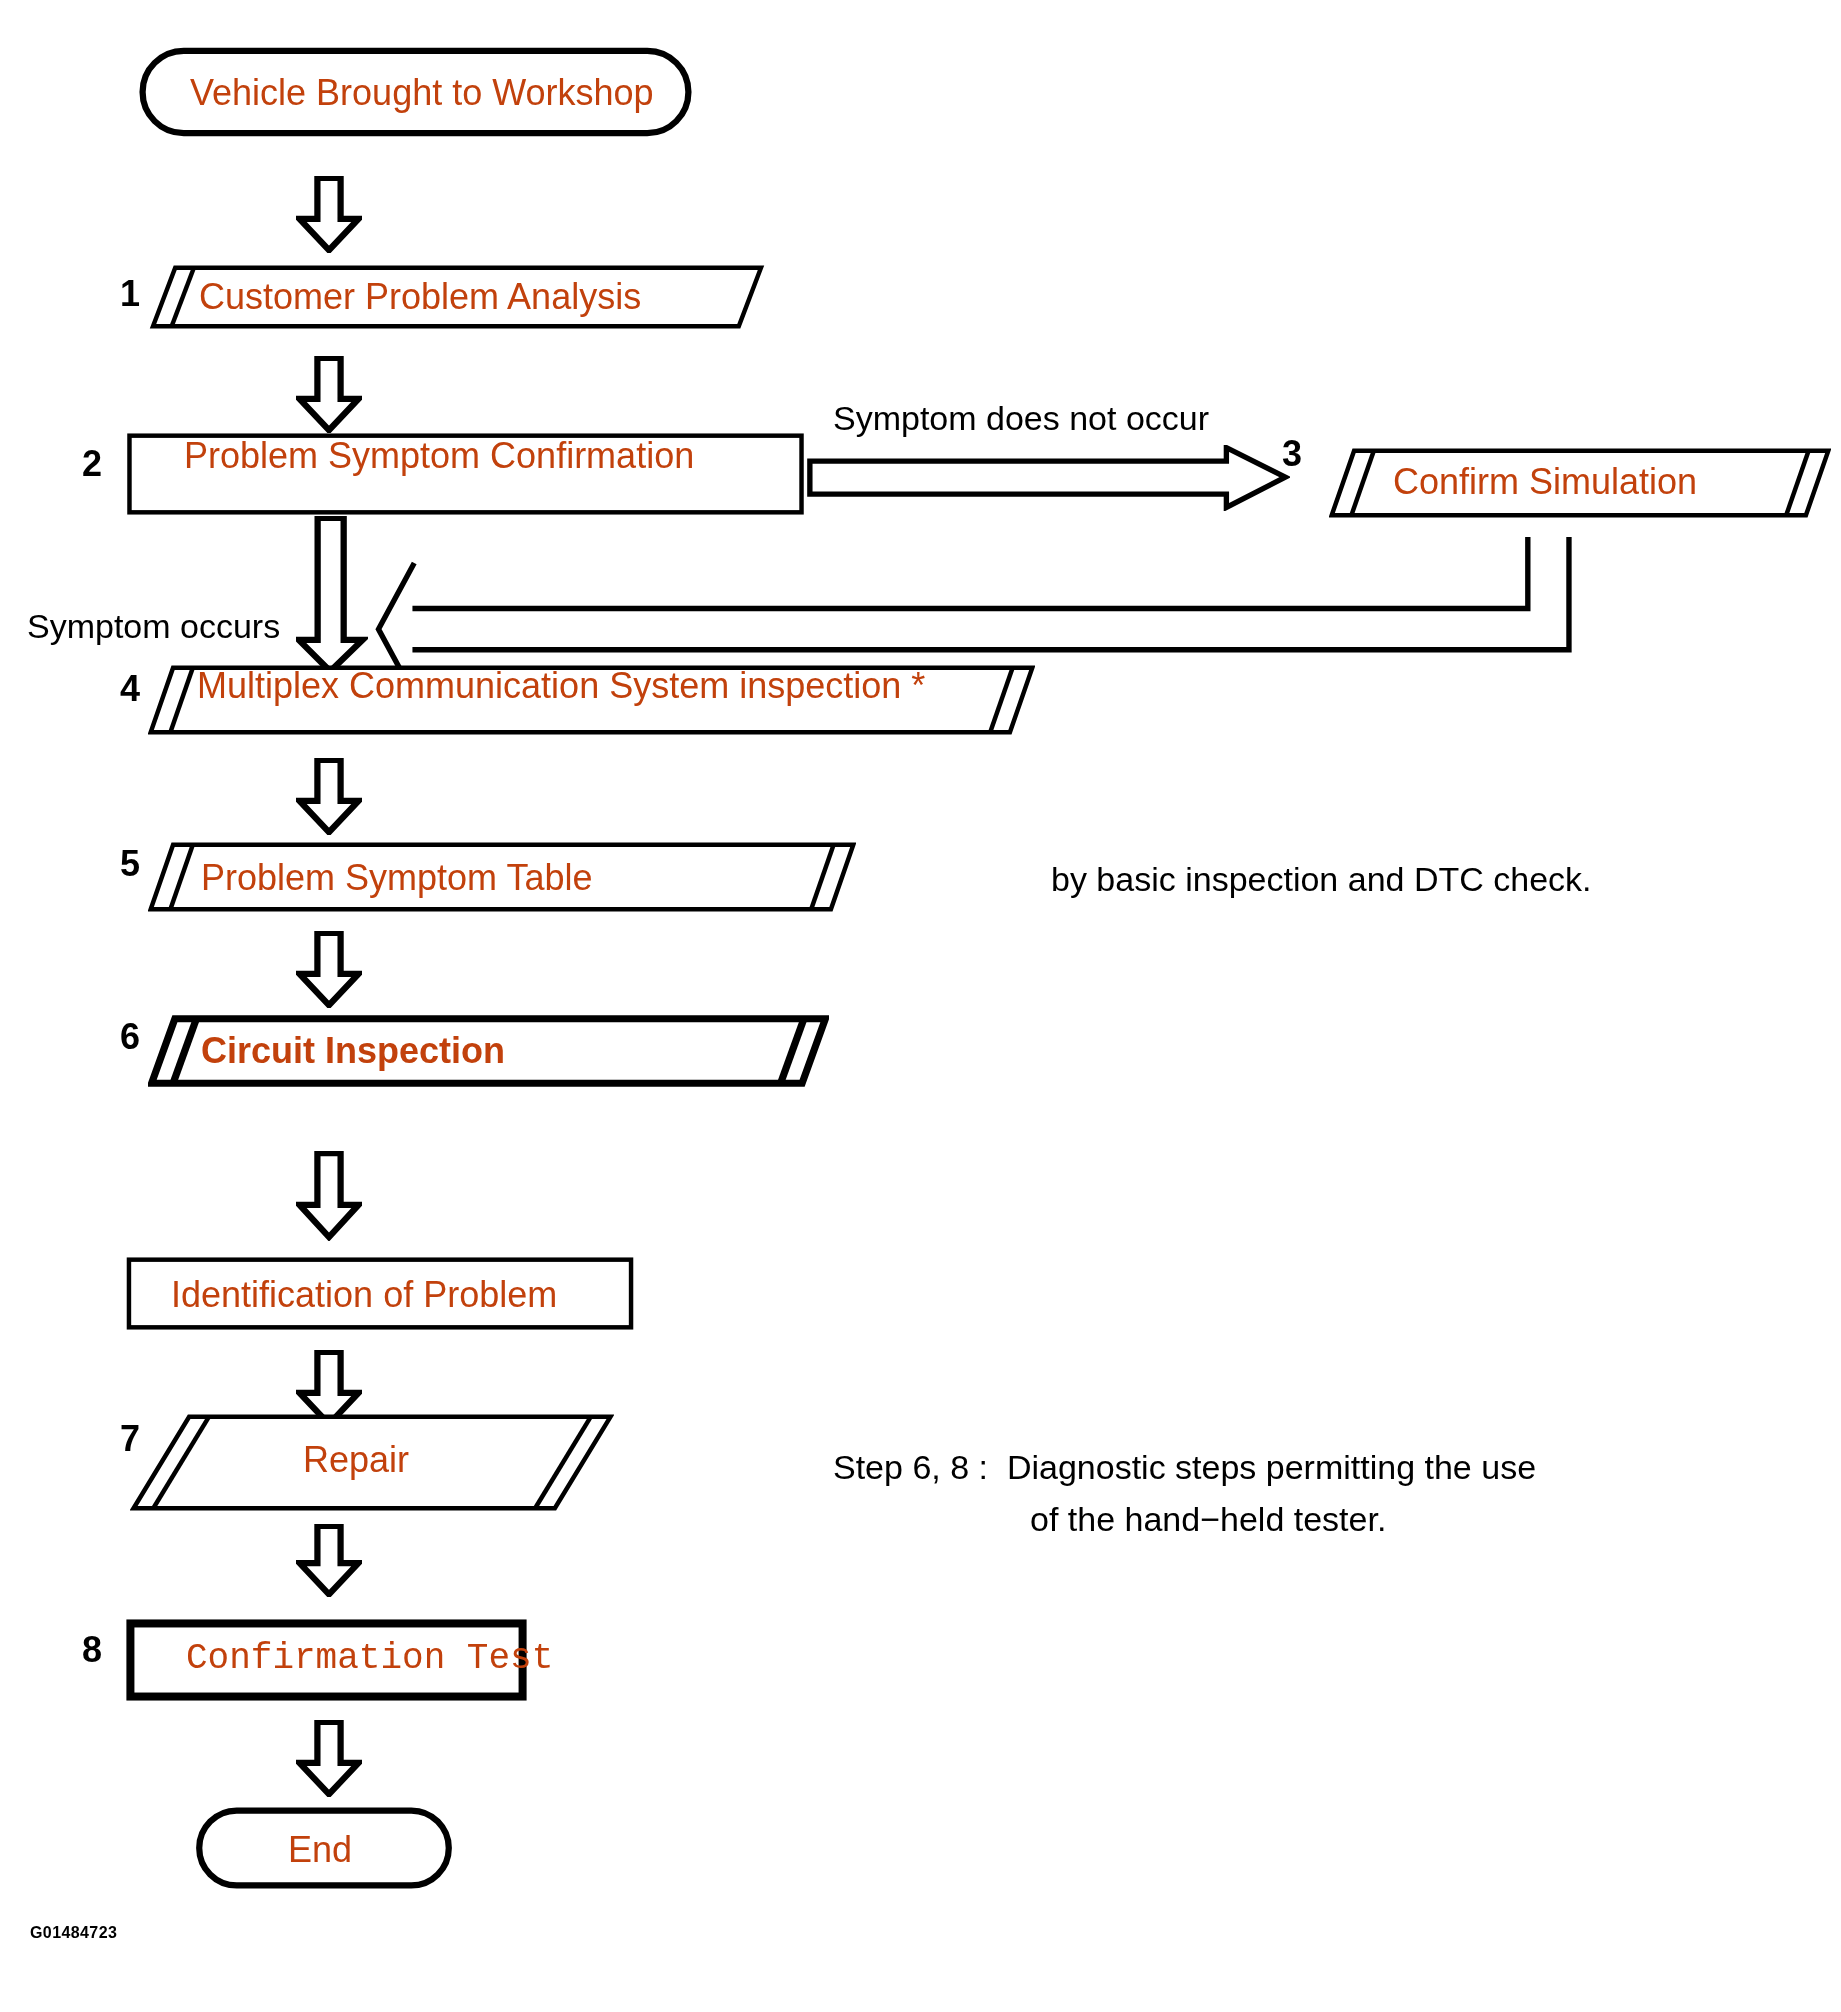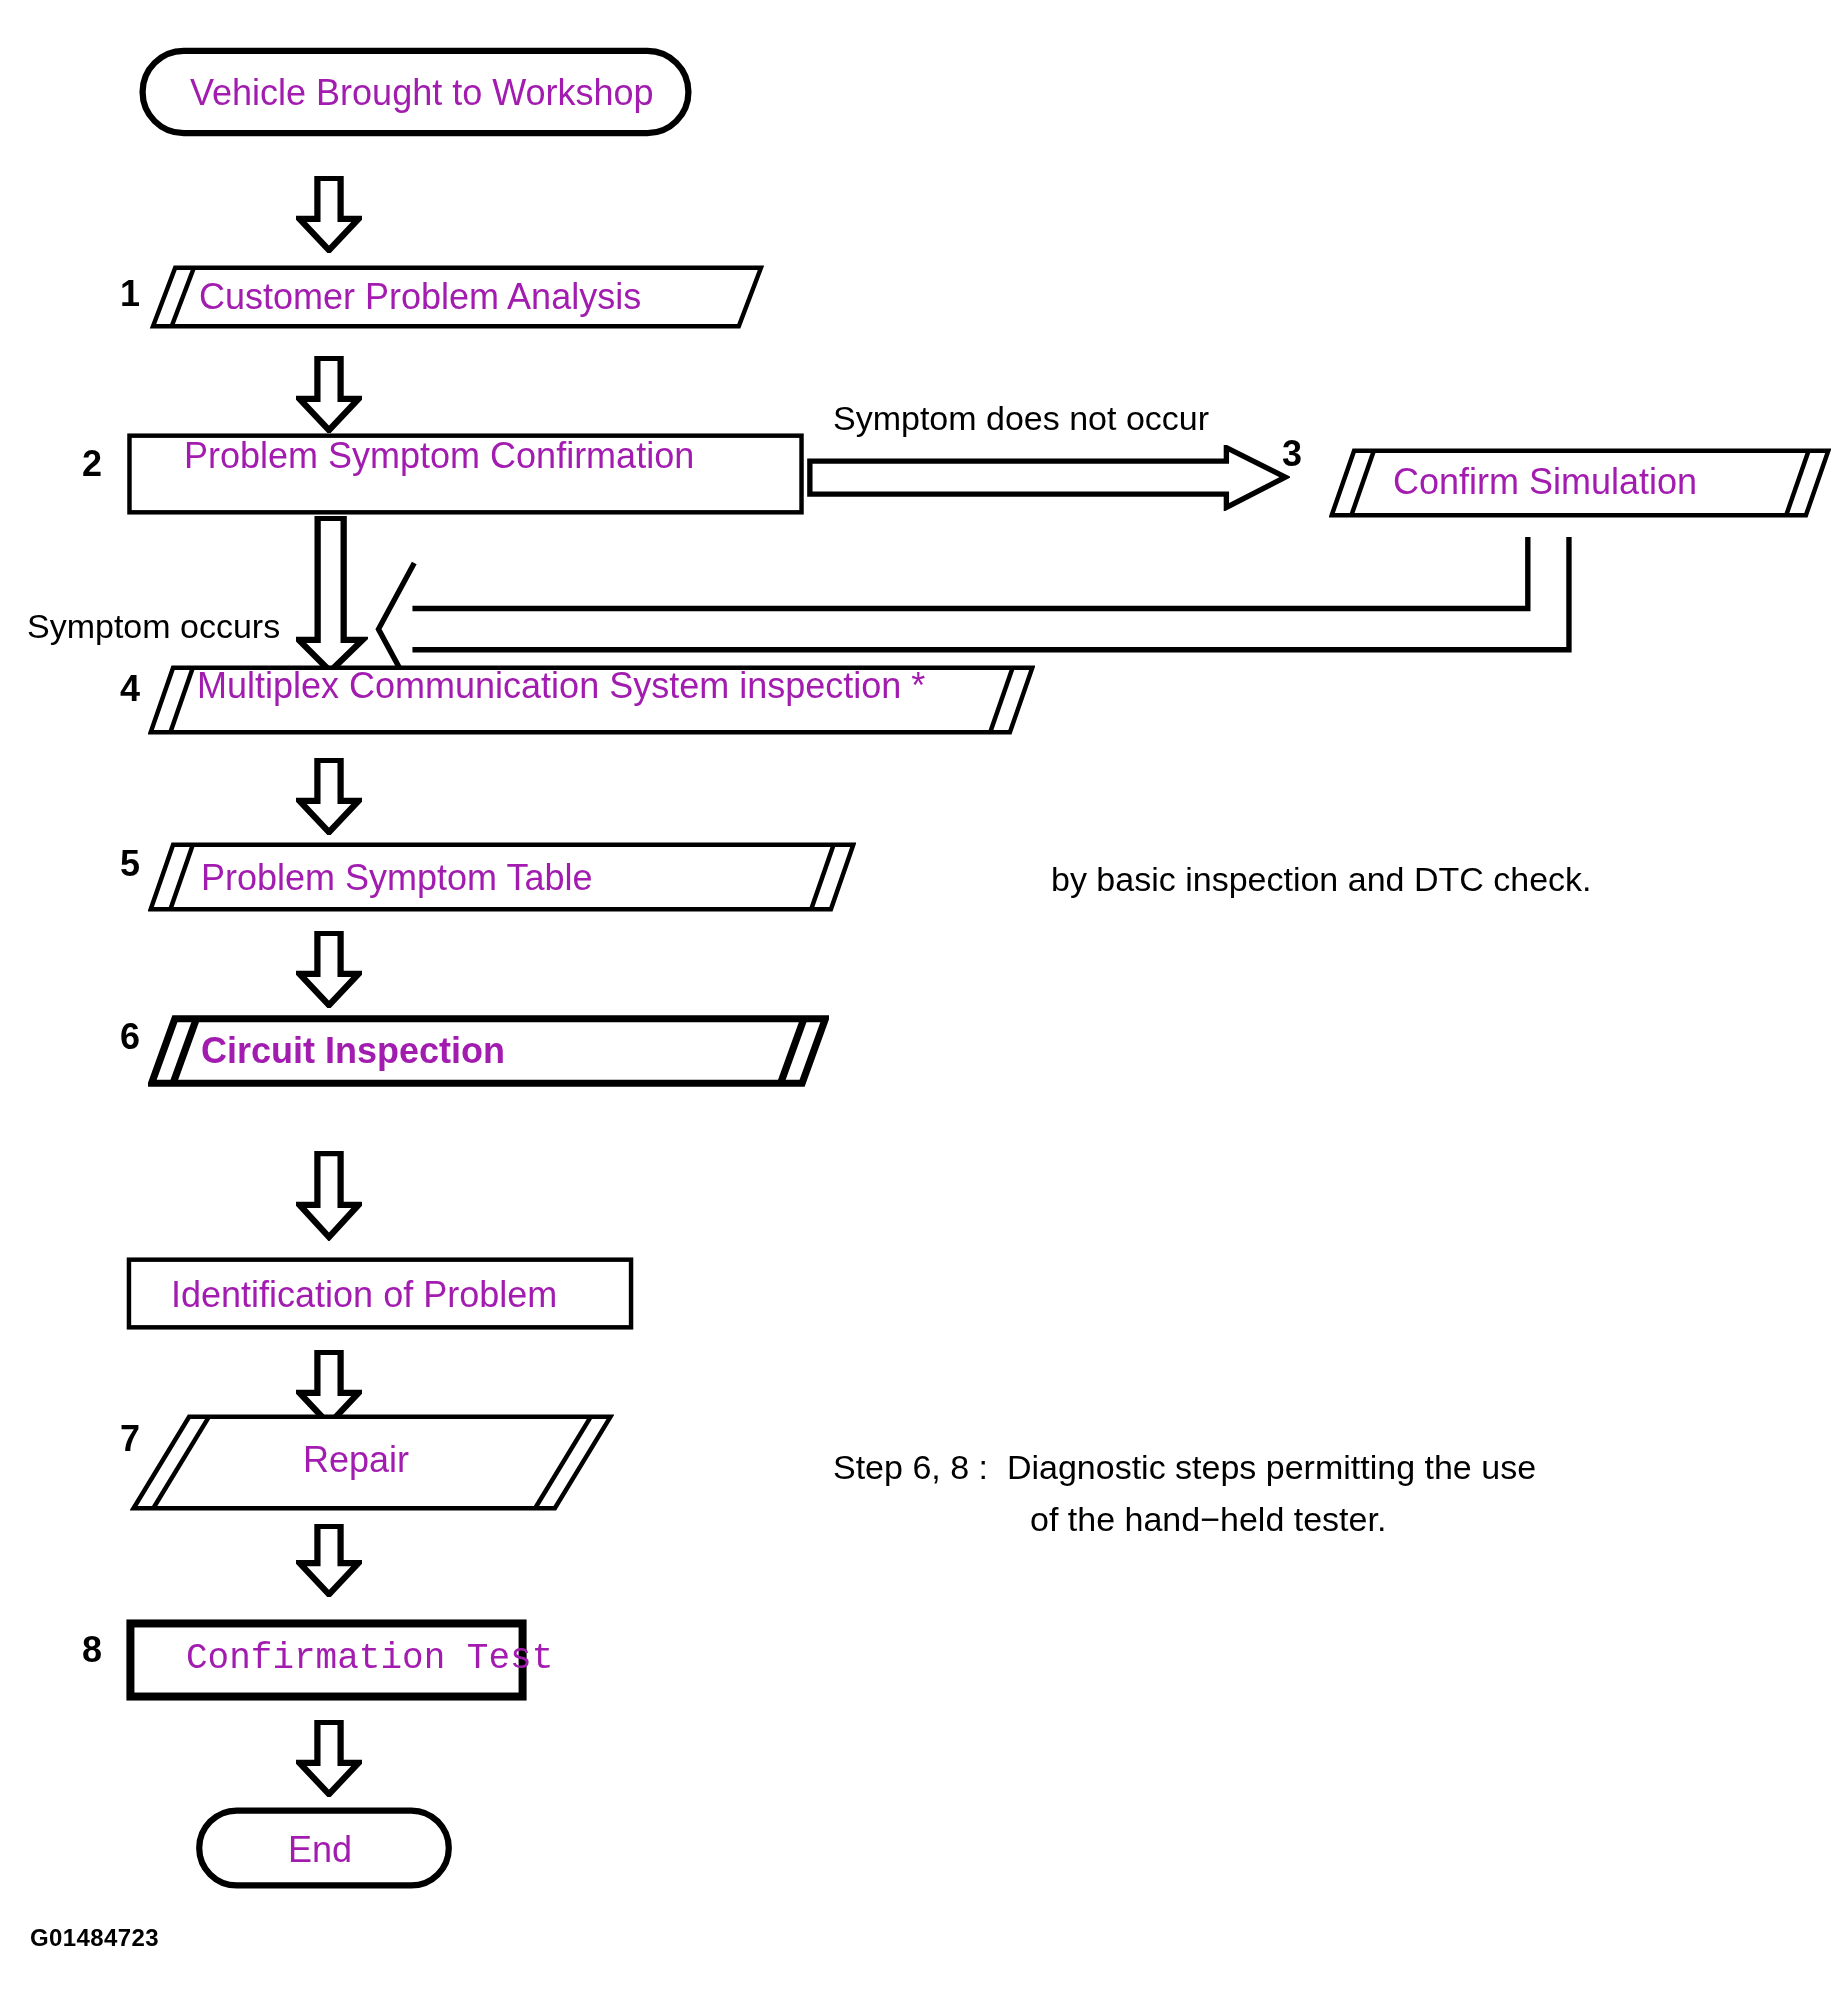--- a/index.html
+++ b/index.html
@@ -18,21 +18,21 @@
     background: #ffffff;
     overflow: hidden;
   }
 
   
   .node-label {
     position: absolute;
     white-space: nowrap;
     font-size: 36px;
     line-height: 1;
-    color: #a21caf;
+    color: #c2410c;
   }
   .node-label.bold { font-weight: bold; }
 
   
   .step-num {
     position: absolute;
     font-size: 36px;
     font-weight: bold;
     line-height: 1;
     color: #000;
@@ -42,21 +42,21 @@
   .annot {
     position: absolute;
     font-size: 34px;
     line-height: 1.28;
     white-space: pre;
     color: #000;
   }
 
   .code-label {
     position: absolute;
-    font-size: 24px;
+    font-size: 16px;
     font-weight: bold;
     letter-spacing: 0.4px;
     color: #000;
   }
 
   svg { display: block; }
   .shape { position: absolute; overflow: visible; }
 </style>
 </head>
 <body>

